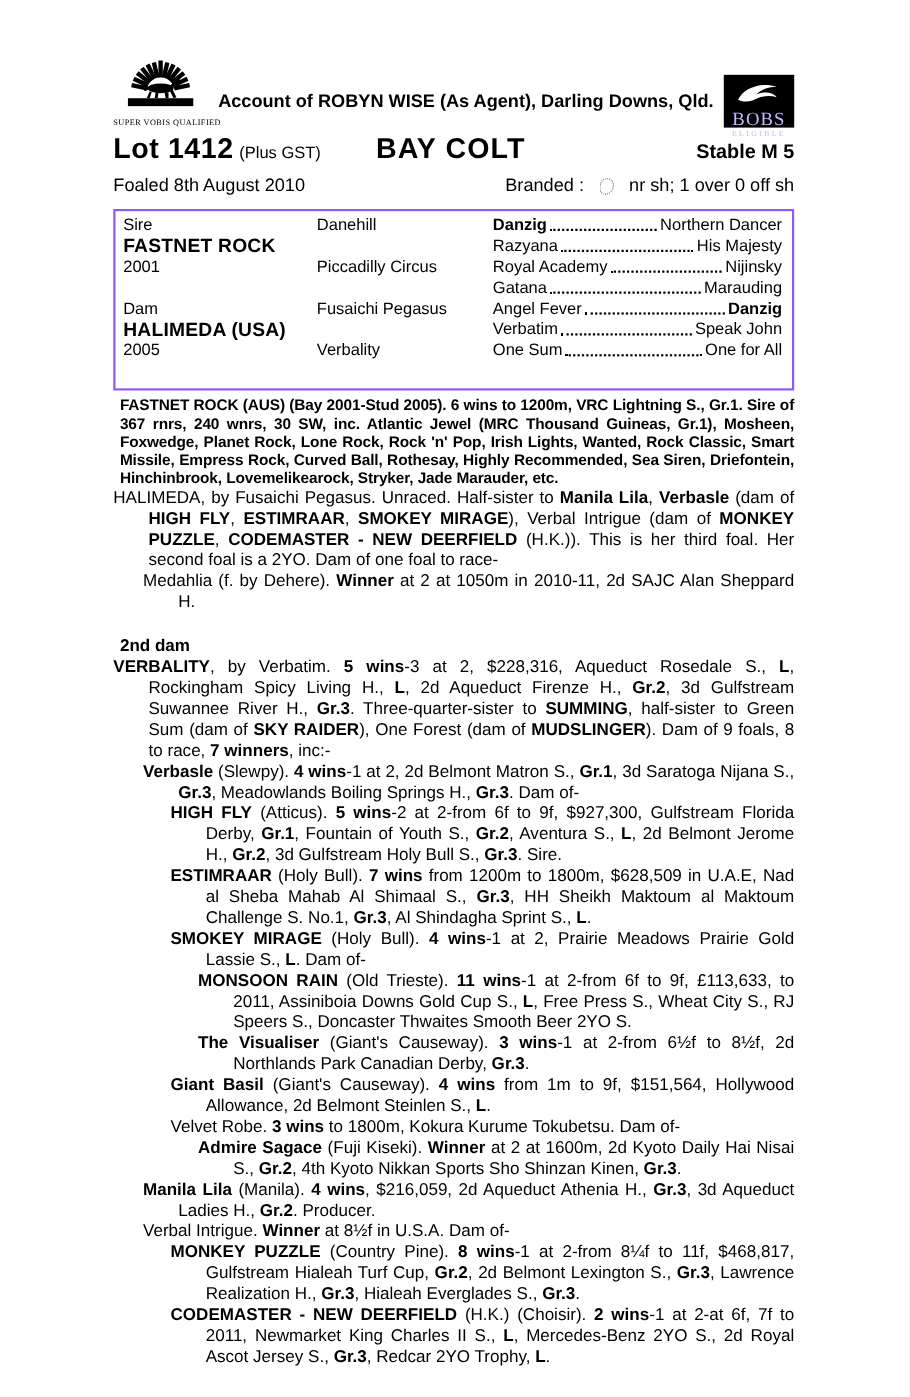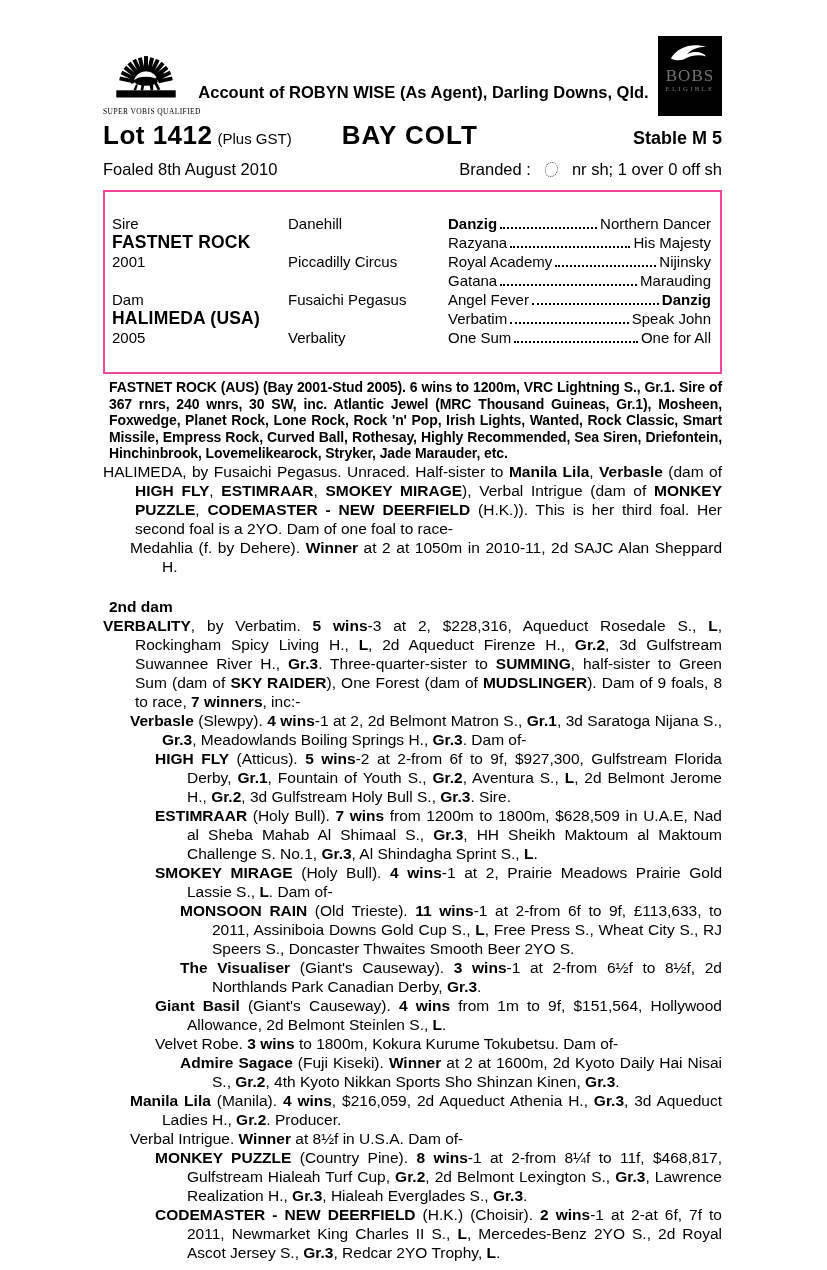--- a/index.html
+++ b/index.html
@@ -8,35 +8,35 @@
     font-family:"Liberation Sans","DejaVu Sans",sans-serif;
     box-sizing:border-box;padding:46px 105px 0 103px;
     position:relative;overflow:hidden;margin:0 auto;
   }
   b{font-weight:bold;}
   
   .masthead{display:flex;align-items:flex-end;height:70px;}
   .sv-logo{width:86px;flex:0 0 auto;text-align:center;}
   .sv-caption{font-size:7.5px;letter-spacing:.4px;font-family:"Liberation Serif",serif;white-space:nowrap;margin-top:1px;}
   .account{flex:1;text-align:center;font-weight:bold;font-size:16.5px;padding:0 6px 14px 6px;white-space:nowrap;}
-  .bobs{width:64px;height:80px;background:#000;color:#737373;flex:0 0 auto;text-align:center;box-sizing:border-box;padding-top:5px;}
+  .bobs{width:64px;height:48px;background:#000;color:#c4b5fd;flex:0 0 auto;text-align:center;box-sizing:border-box;padding-top:5px;}
   .bobs-word{font-family:"Liberation Serif",serif;font-size:17px;letter-spacing:1px;line-height:18px;}
   .bobs-sub{font-family:"Liberation Serif",serif;font-size:7px;letter-spacing:2.2px;line-height:9px;}
   
   .lot-row{position:relative;display:flex;align-items:baseline;margin-top:4px;height:32px;}
   .lot-number{font-size:26px;font-weight:bold;letter-spacing:.5px;}
   .plus-gst{font-size:15px;margin-left:5px;}
   .colt-title{position:absolute;left:50%;transform:translateX(-52%);font-size:26px;font-weight:bold;letter-spacing:1px;white-space:nowrap;}
   .stable{margin-left:auto;font-size:18px;font-weight:bold;}
   .foaled-row{display:flex;justify-content:space-between;align-items:center;font-size:16.5px;margin-top:5px;height:24px;}
   .branded{display:flex;align-items:center;gap:12px;}
   .brand-glyph{display:inline-block;width:11px;height:13px;border:1.6px dotted #555;border-radius:55% 45% 60% 40%;margin:0 2px;}
   
   .ped-table{
-    margin-top:9px;border:2px solid #ec4899;padding:22px 9px 6px 7px;
+    margin-top:9px;border:2px solid #8b5cf6;padding:3px 9px 6px 7px;
     display:grid;grid-template-columns:176px 160px 1fr;grid-auto-rows:19px;
     font-size:15px;line-height:19px;
   }
   .cell{white-space:nowrap;grid-column:1;}
   .cell.c2{grid-column:2;}
   .big-name{font-weight:bold;font-size:17.5px;letter-spacing:.2px;}
   .r1{grid-row:1}.r2{grid-row:2}.r3{grid-row:3}.r5{grid-row:5}.r6{grid-row:6}.r7{grid-row:7}
   .gen3{grid-column:3;grid-row:1/9;display:flex;flex-direction:column;}
   .ped-line{height:19px;display:flex;align-items:baseline;line-height:19px;}
   .pl-leader{flex:1;border-bottom:2px dotted #000;margin:0 3px 4px 3px;align-self:flex-end;min-width:12px;}

